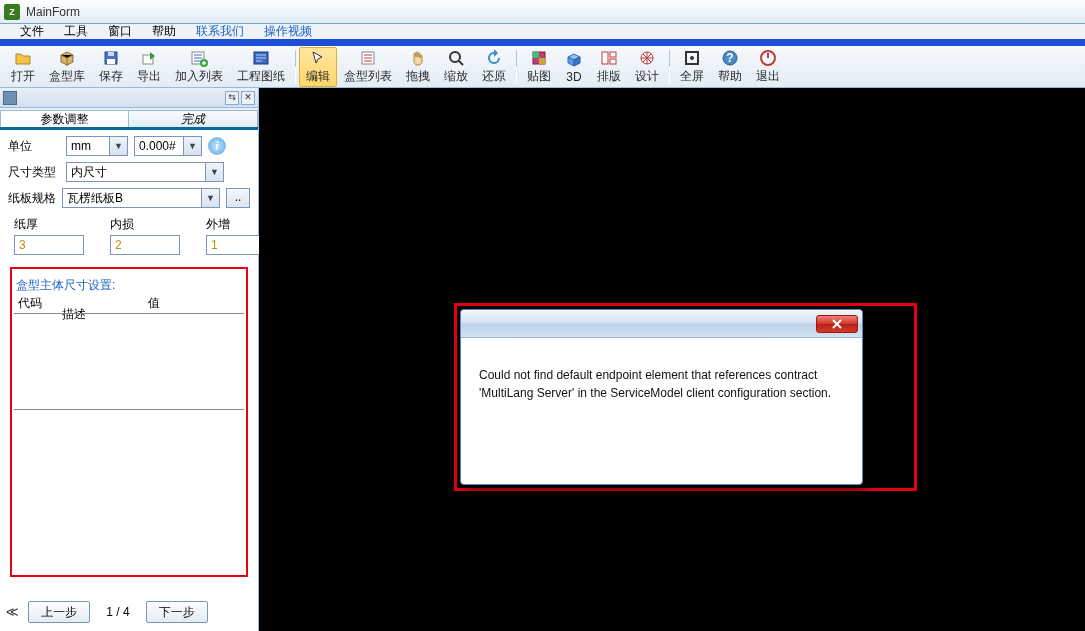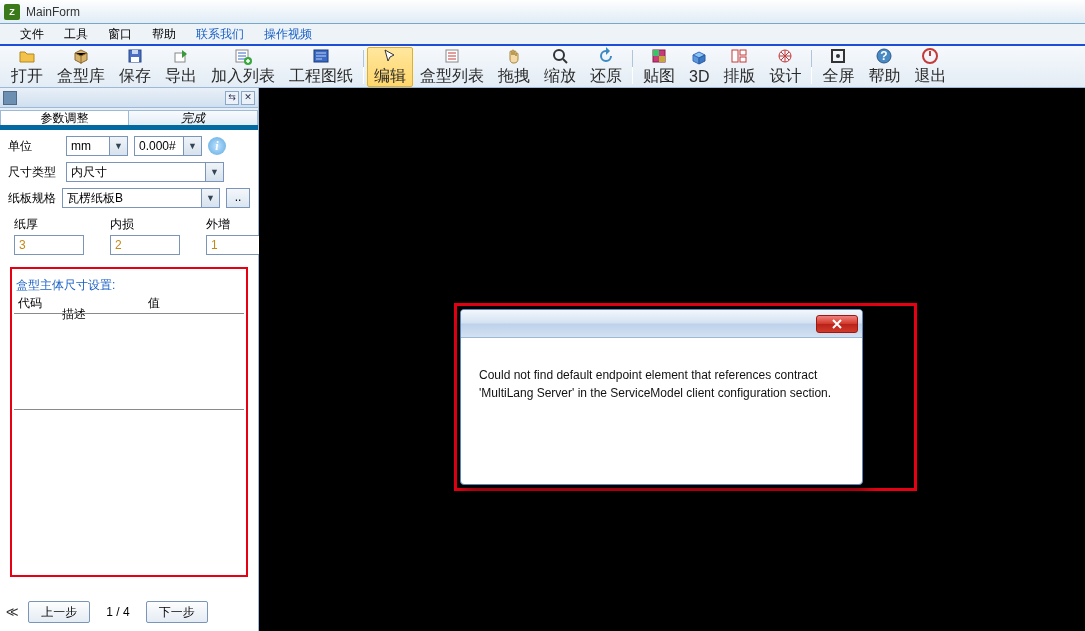--- a/index.html
+++ b/index.html
@@ -18,21 +18,21 @@
     background: #3a7a1a; border-radius: 2px;
     margin-right: 6px;
     display:flex;align-items:center;justify-content:center;color:#fff;font-size:9px;font-weight:bold;
   }
   .title-bar .title-text { color: #333; }
 
   
   .menu-bar {
     height: 22px;
     background: #eef3f8;
-    border-bottom: 2px solid #1d4ed8;
+    border-bottom: 7px solid #1d4ed8;
     display: flex; align-items: center;
     padding-left: 10px;
   }
   .menu-bar span { padding: 0 10px; cursor: default; }
   .menu-link { color: #1a60c6 !important; }
 
   
   .toolbar {
     height: 42px;
     background: linear-gradient(#f6f9fc,#e3ecf5);
@@ -42,21 +42,21 @@
   }
   .tool-btn {
     display:flex; flex-direction:column; align-items:center; justify-content:center;
     padding: 1px 6px 0 6px; height: 40px;
     cursor: default;
     border:1px solid transparent; border-radius:2px;
   }
   .tool-btn.active { border-color:#e1b02a; background:linear-gradient(#ffe79e,#ffd66b); }
   .tool-btn .ico { width:18px; height:18px; display:flex;align-items:center;justify-content:center; }
   .tool-btn .ico svg { width:18px; height:18px; }
-  .tool-btn .lbl { font-size:16px; margin-top:1px; color:#2a2a2a; white-space:nowrap; }
+  .tool-btn .lbl { font-size:12px; margin-top:1px; color:#2a2a2a; white-space:nowrap; }
   .tool-sep { width:1px; height:34px; margin:0 3px;
     background: linear-gradient(#b0c4da,#b0c4da 50%, #fff 51%, #fff); }
 
   
   .body { display:flex; height: calc(631px - 24px - 22px - 42px); }
   .sidebar {
     width: 259px;
     border-right:1px solid #9db9d8;
     background:#fff;
     display:flex; flex-direction:column;
@@ -69,21 +69,21 @@
     display:flex; align-items:center; justify-content:space-between;
     padding:0 3px 0 3px;
   }
   .sidebar-header .sh-icon { width:14px;height:14px;background:#6c8fb2;border:1px solid #4e6c8a;display:inline-block;}
   .sh-controls { display:flex; gap:2px; }
   .sh-controls span {
     width:14px; height:14px; border:1px solid #8aa8c8; background:#eaf1f8;
     display:flex;align-items:center;justify-content:center; font-size:9px; line-height:1; color:#335;
   }
 
-  .tab-row { display:flex; height:22px; border-bottom:5px solid #0369a1; background:#e6eef8; }
+  .tab-row { display:flex; height:22px; border-bottom:3px solid #0369a1; background:#e6eef8; }
   .tab {
     flex:0 0 50%;
     display:flex;align-items:center;justify-content:center;
     border:1px solid #9db9d8; border-bottom:none;
     margin-top:2px;
     background: linear-gradient(#f8fbfe,#e2ecf5);
     cursor:default;
   }
   .tab.active { background:#fff; position:relative; z-index:2; }
   .tab-row .tab + .tab { border-left:none;font-style:italic; }

